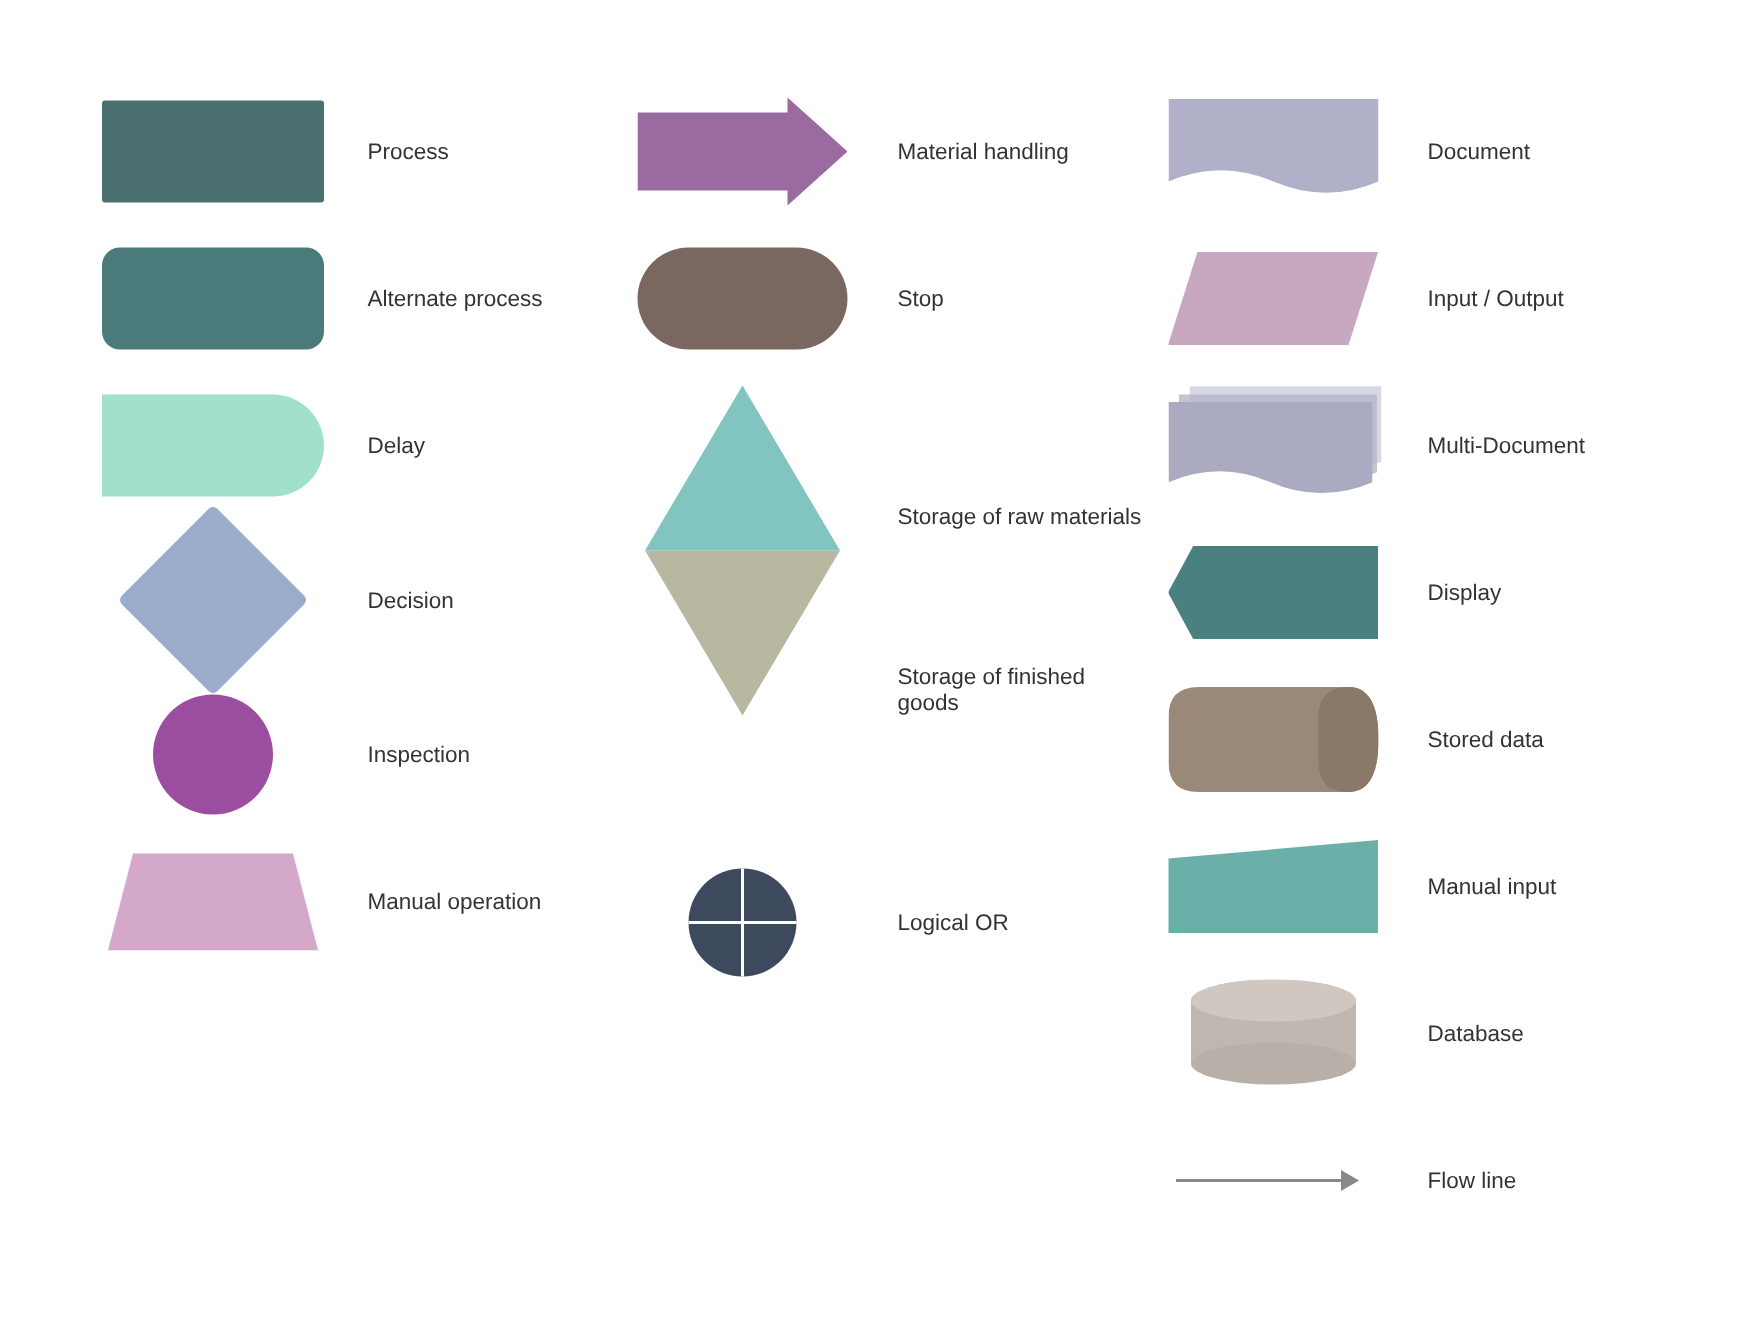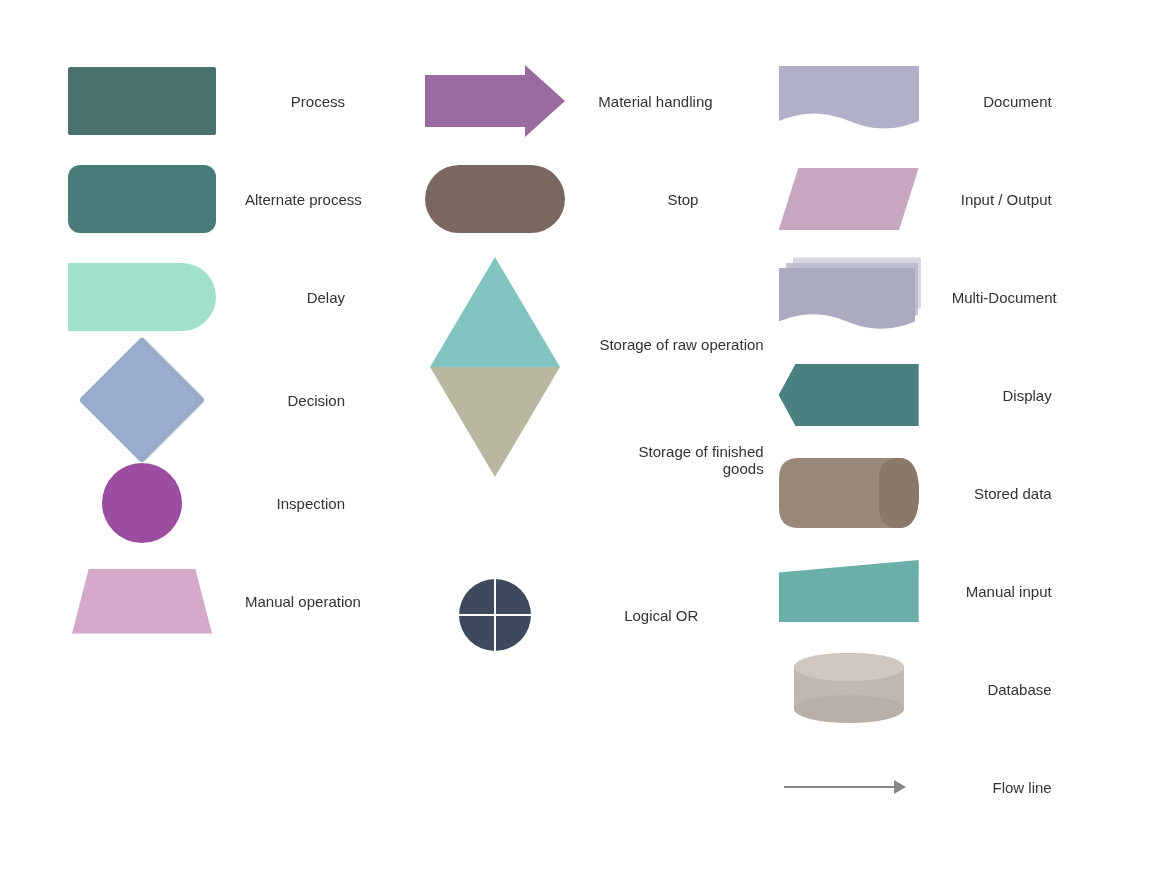--- a/index.html
+++ b/index.html
@@ -12,21 +12,20 @@
       display: flex;
       align-items: center;
       justify-content: center;
     }
     .legend {
       display: grid;
       grid-template-columns: 1fr 1fr 1fr;
       gap: 0;
       width: 1100px;
       padding: 20px;
-      text-align: right;
     }
     .col {
       display: flex;
       flex-direction: column;
       gap: 18px;
     }
     .legend-item {
       display: flex;
       align-items: center;
       gap: 18px;
@@ -296,21 +295,21 @@
     </div>
 
     <div class="legend-item" style="align-items:flex-end; min-height:120px;">
       <div class="shape-container" style="flex-direction:column; height:220px; justify-content:flex-start;">
         <div class="storage-group">
           <div class="shape-storage-raw"></div>
           <div class="shape-storage-finished"></div>
         </div>
       </div>
       <div style="display:flex; flex-direction:column; gap:90px;">
-        <span class="label">Storage of raw operation</span>
+        <span class="label">Storage of raw materials</span>
         <span class="label">Storage of finished goods</span>
       </div>
     </div>
 
     <div class="legend-item" style="margin-top:80px;">
       <div class="shape-container">
         <div class="shape-logical-or"></div>
       </div>
       <span class="label">Logical OR</span>
     </div>

